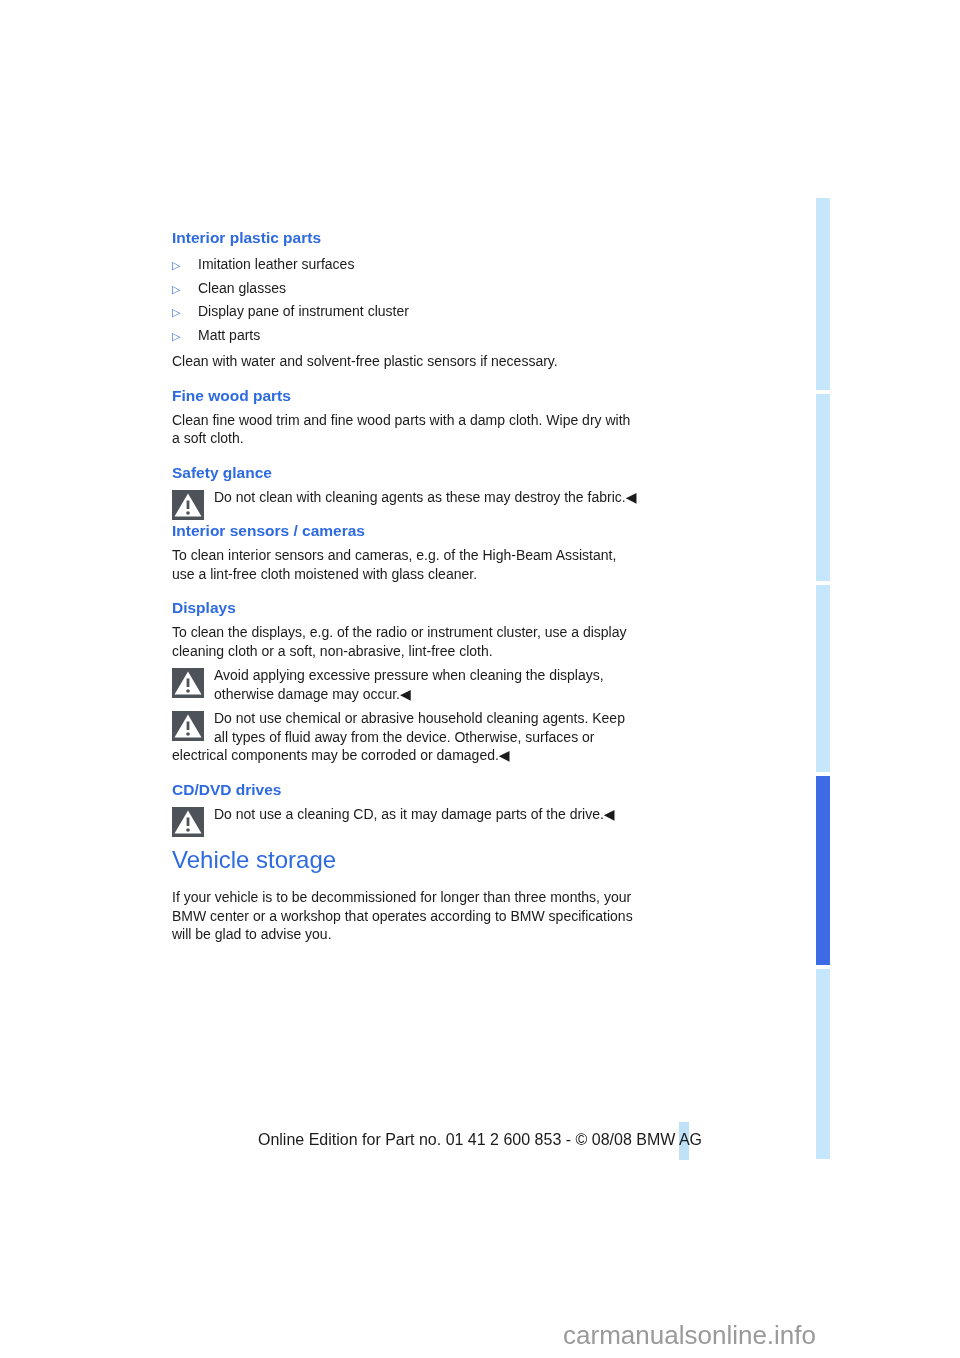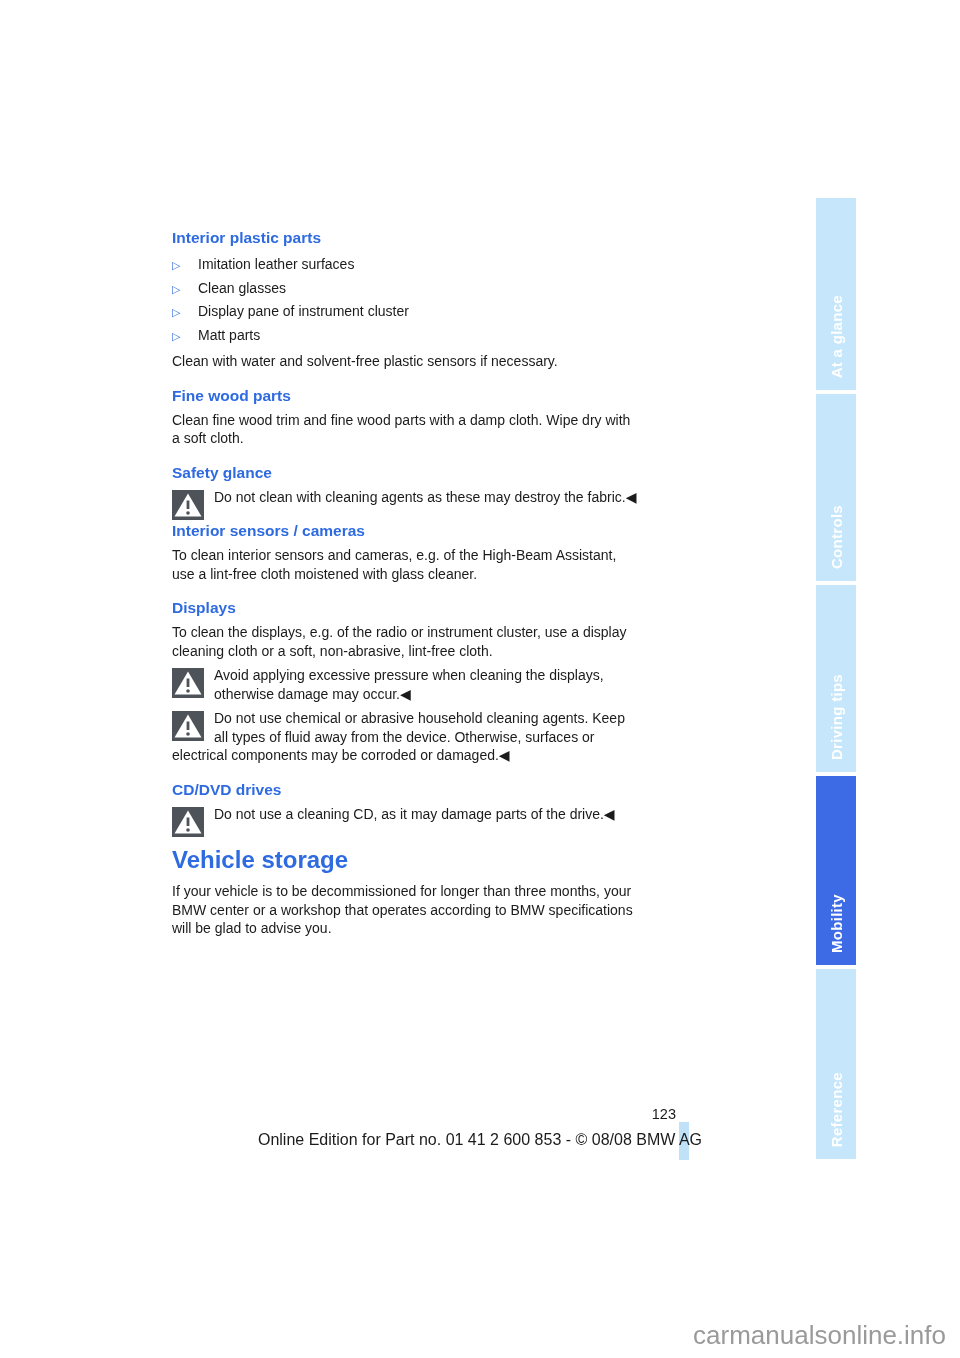--- a/index.html
+++ b/index.html
@@ -1,19 +1,19 @@
 <!DOCTYPE html>
 <html><head>
 <meta charset="utf-8">
 <style>
   * { margin:0; padding:0; box-sizing:border-box; }
   html,body { background:#ffffff; }
   .page {
     position:relative;
-    width:960px; height:1358px;
+    width:830px; height:1358px;
     background:#ffffff;
     font-family:"Liberation Sans", sans-serif;
     color:#1b1b1b;
     overflow:hidden;
   }
   
   .content {
     position:absolute;
     left:172px; top:230px;
     width:468px;
@@ -22,23 +22,23 @@
     color:#2e6ae0;
     font-size:15.5px;
     font-weight:bold;
     line-height:16px;
     margin:17px 0 7px 0;
   }
   .sec-heading.first { margin-top:0; }
   .big-heading {
     color:#2e6ae0;
     font-size:24px;
-    font-weight:bold;
+    font-weight:normal;
     line-height:26px;
-    margin:24px 0 9px 0;
+    margin:24px 0 15px 0;
   }
   .body-p {
     font-size:14px;
     line-height:18.5px;
     margin:0;
   }
   .bullet-list { list-style:none; margin:1px 0 5px 0; }
   .bullet-list li {
     display:flex;
     align-items:baseline;
@@ -215,18 +215,17 @@
   <div class="tab tab3">
     <span class="tab-label">Driving tips</span>
   </div>
   <div class="tab tab4 active">
     <span class="tab-label">Mobility</span>
   </div>
   <div class="tab tab5">
     <span class="tab-label">Reference</span>
   </div>
 
-  <div class="page-number">123</div>
   <div class="page-number-bar"></div>
   <div class="edition-line">Online Edition for Part no. 01 41 2 600 853 - © 08/08 BMW AG</div>
   <div class="watermark">carmanualsonline.info</div>
 
 </div>
 
 </body></html>

